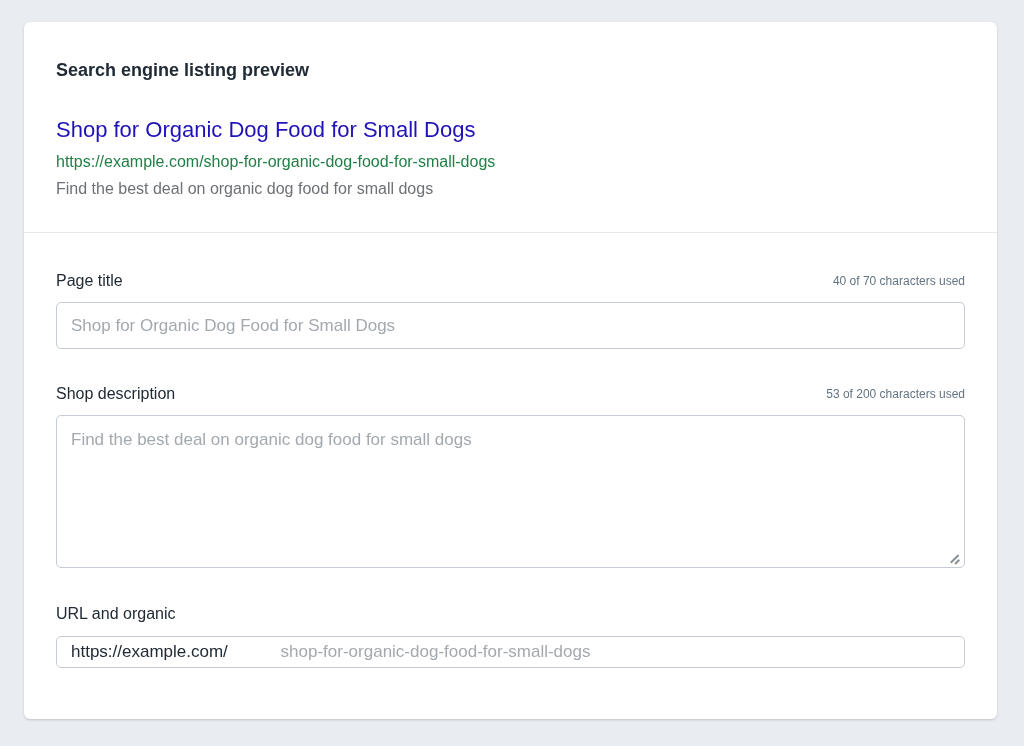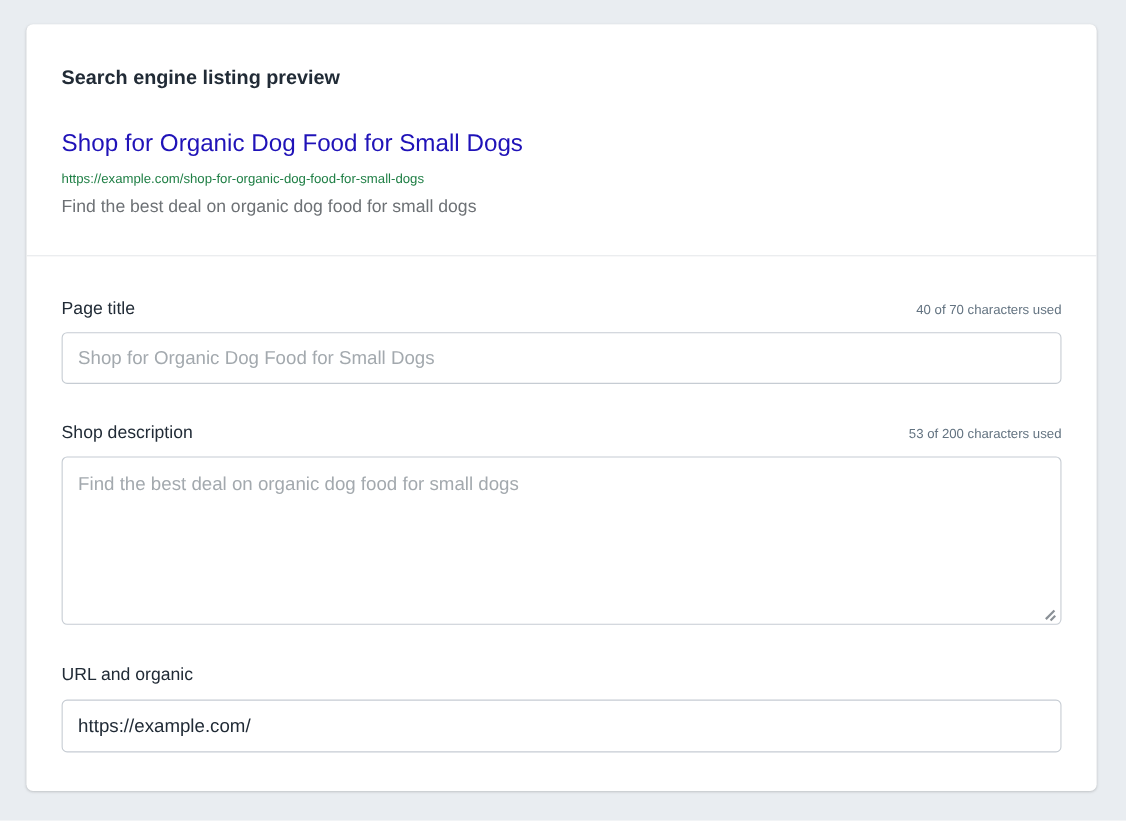--- a/index.html
+++ b/index.html
@@ -31,21 +31,21 @@
   .serp-title {
     font-size: 22px;
     line-height: 28px;
     color: #1f12b8;
     text-decoration: none;
     display: inline-block;
     cursor: default;
   }
   .serp-url {
     margin-top: 8px;
-    font-size: 12px;
+    font-size: 16px;
     line-height: 20px;
     color: #1f7f45;
   }
   .serp-description {
     margin-top: 7px;
     font-size: 16px;
     line-height: 20px;
     color: #6d7175;
   }
 
@@ -111,21 +111,21 @@
     position: absolute;
     background: #8a9096;
     height: 1.5px;
     transform: rotate(-45deg);
   }
   .resize-handle::before { width: 11px; left: 0; top: 6px; }
   .resize-handle::after  { width: 6px;  left: 5px; top: 9px; }
 
   .combo-input {
     margin-top: 10px;
-    height: 48px;
+    height: 32px;
     display: flex;
     align-items: center;
     padding: 0 14px;
     gap: 48px;
   }
   .combo-prefix {
     white-space: pre;
     color: #212b36;
     font-size: 17px;
   }
@@ -170,17 +170,18 @@
       <div class="text-area-wrap">
         <textarea class="text-area" placeholder="Find the best deal on organic dog food for small dogs" style=""></textarea>
         <div class="resize-handle"></div>
       </div>
 
       <div class="field-row row-3">
         <label class="field-label">URL and organic</label>
       </div>
       <div class="combo-input">
         <span class="combo-prefix">https://example.com/ </span>
+        <input type="text" placeholder="shop-for-organic-dog-food-for-small-dogs" style="">
       </div>
 
     </div>
   </div>
 </div>
 
 </body></html>

